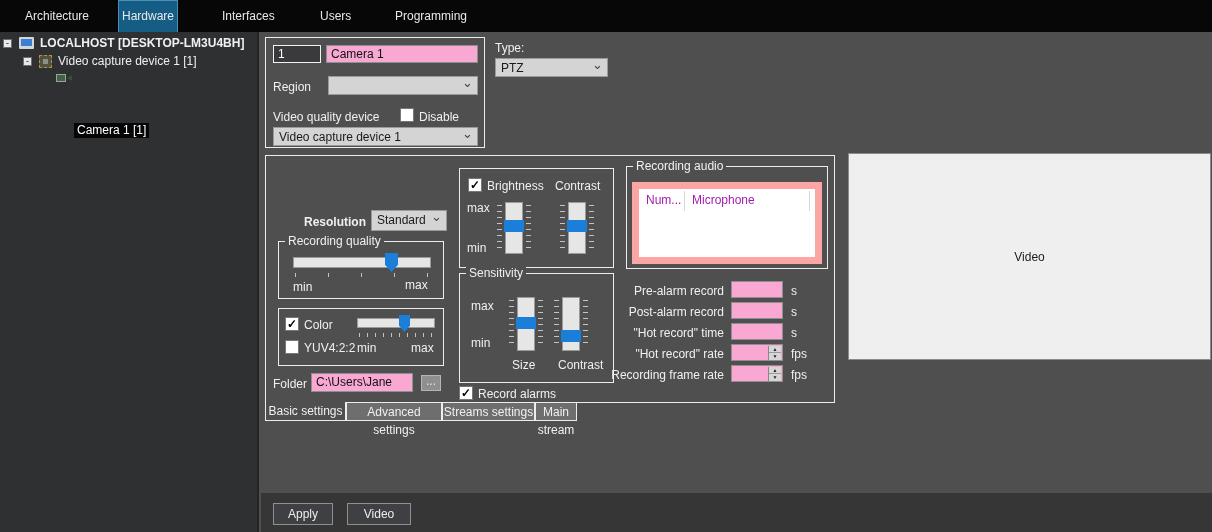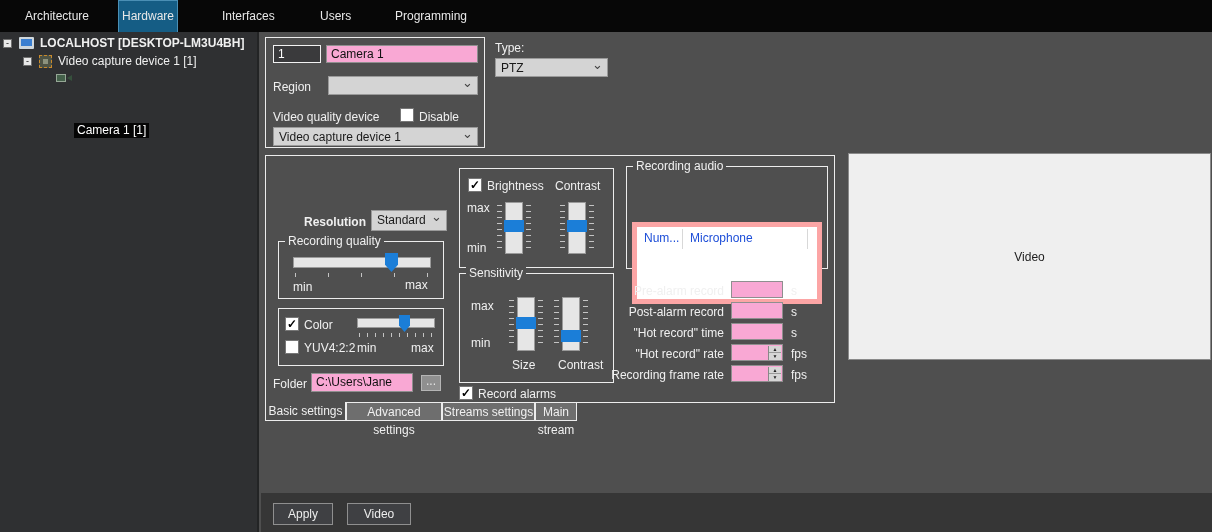--- a/index.html
+++ b/index.html
@@ -56,21 +56,21 @@
   .btab { position:absolute; height:19px; line-height:18px; text-align:center; cursor:pointer; }
   .btab.active { background:#4f4f4f; border:1px solid #ededed; border-top:none; z-index:3; }
   .btab.inactive { background:#6e6e6e; border:1px solid #ededed; }
 
   
   .videobox { position:absolute; left:848px; top:153px; width:363px; height:207px; background:#efefef; border:1px solid #8a8a8a; color:#1c1c1c; display:flex; align-items:center; justify-content:center; }
   .footer { position:absolute; left:261px; top:493px; width:951px; height:39px; background:#363636; }
   .btn { position:absolute; top:10px; height:22px; background:#3f4043; border:1px solid #8f8f8f; color:#ededed; text-align:center; line-height:20px; cursor:pointer; }
 
   
-  .listview { position:absolute; background:#fff; border:5px solid #fca5a5; color:#1d4ed8;margin-top:40px; }
+  .listview { position:absolute; background:#fff; border:7px solid #fca5a5; color:#a21caf; }
   .lv-sep { position:absolute; top:2px; width:1px; height:20px; background:#d8d8d8; }
 </style>
 </head>
 <body>
 
 <div class="topbar">
   <span class="toptab" style="left:25px;">Architecture</span>
   <span class="toptab active" style="left:118px; width:60px;">Hardware</span>
   <span class="toptab" style="left:222px;">Interfaces</span>
   <span class="toptab" style="left:320px;">Users</span>

